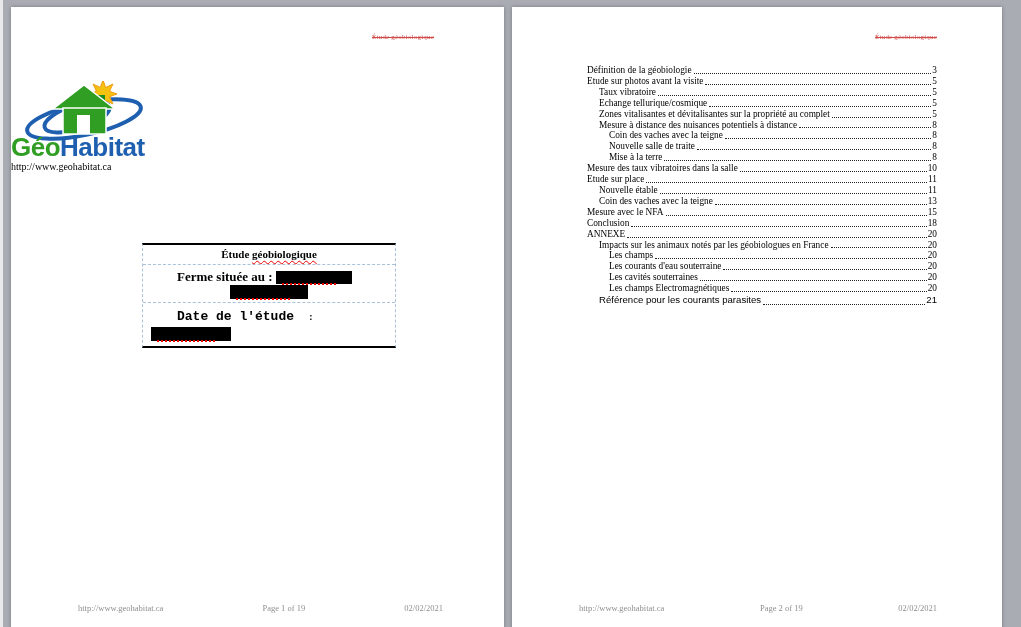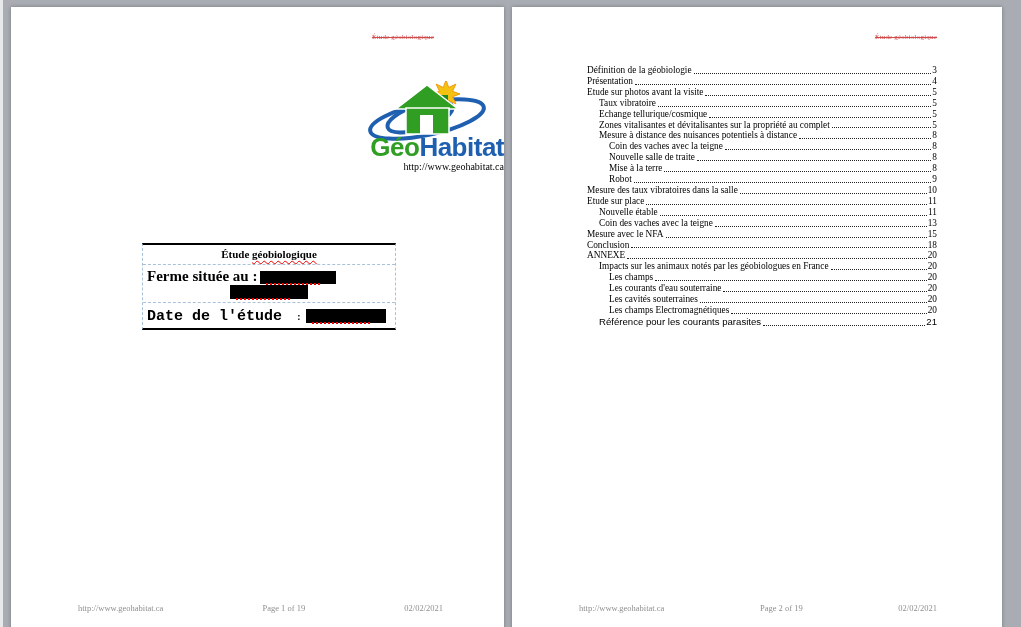--- a/index.html
+++ b/index.html
@@ -14,37 +14,37 @@
   .page-2 { left:512px; width:490px; }
 
   
   .doc-header { position:absolute; top:26px; font-size:7px; color:#d04a4a;
                 text-decoration:line-through; letter-spacing:.2px; }
   .page-1 .doc-header { right:70px; }
   .page-2 .doc-header { right:65px; }
 
   
   .logo-block { position:absolute; top:74px; left:0; width:100%;
-                display:flex; flex-direction:column; align-items:flex-end; }
+                display:flex; flex-direction:column; align-items:flex-start; }
   .logo-art { width:150px; height:70px; display:block; }
   .brand { font-family:"Liberation Sans", sans-serif; font-weight:bold;
            font-size:26px; line-height:24px; margin-top:-16px; letter-spacing:-.5px; }
   .brand .geo { color:#2f9e23; }
   .brand .habitat { color:#1e5fb0; }
   .logo-url { font-size:10px; color:#000; margin-top:2px; }
 
   
   .title-box { position:absolute; left:131px; top:236px; width:254px;
                border-top:2px solid #000; border-bottom:2px solid #000;
                border-left:1px dashed #a9c2d9; border-right:1px dashed #a9c2d9; }
   .tb-row { border-bottom:1px dashed #a9c2d9; padding:2px 4px; }
   .tb-row:last-child { border-bottom:none; }
   .tb-title { text-align:center; font-weight:bold; font-size:11px; padding:3px 4px 4px; }
   .squiggle { text-decoration:underline wavy #e00; text-decoration-thickness:1px; text-underline-offset:2px; }
-  .tb-label { font-weight:bold; font-size:15px; }
+  .tb-label { font-weight:bold; font-size:13px;margin-left:30px; }
   .redact { display:inline-block; background:#000; vertical-align:middle; position:relative; }
   .redact::after { content:""; position:absolute; left:8%; right:20%; bottom:-1px; height:2px;
                    background:repeating-linear-gradient(90deg,#e00 0 2px, transparent 2px 4px); }
   .redact.r1 { width:76px; height:13px; margin-left:3px; }
   .redact.r2 { width:78px; height:14px; margin-left:83px; margin-top:0; display:block; }
   .redact.r3 { width:80px; height:14px; margin-left:4px; }
   .tb-ferme { padding-bottom:3px; }
   .tb-date  { padding:4px 4px 3px;font-family:Liberation Mono, monospace; }
   .tb-date .colon { font-weight:bold; font-size:9.5px; margin-left:14px; }
 
@@ -123,25 +123,20 @@
   <div class="doc-header">Étude géobiologique</div>
 
   <div class="toc-wrap">
     <div>
         <div class="toc-row lvl0">
           <span class="toc-label">Définition de la géobiologie</span>
           <span class="toc-dots"></span>
           <span class="toc-page">3</span>
         </div>
         <div class="toc-row lvl0">
-          <span class="toc-label">Présentation</span>
-          <span class="toc-dots"></span>
-          <span class="toc-page">4</span>
-        </div>
-        <div class="toc-row lvl0">
           <span class="toc-label">Etude sur photos avant la visite</span>
           <span class="toc-dots"></span>
           <span class="toc-page">5</span>
         </div>
         <div class="toc-row lvl1">
           <span class="toc-label">Taux vibratoire</span>
           <span class="toc-dots"></span>
           <span class="toc-page">5</span>
         </div>
         <div class="toc-row lvl1">
@@ -166,25 +161,20 @@
         </div>
         <div class="toc-row lvl2">
           <span class="toc-label">Nouvelle salle de traite</span>
           <span class="toc-dots"></span>
           <span class="toc-page">8</span>
         </div>
         <div class="toc-row lvl2">
           <span class="toc-label">Mise à la terre</span>
           <span class="toc-dots"></span>
           <span class="toc-page">8</span>
-        </div>
-        <div class="toc-row lvl2">
-          <span class="toc-label">Robot</span>
-          <span class="toc-dots"></span>
-          <span class="toc-page">9</span>
         </div>
         <div class="toc-row lvl0">
           <span class="toc-label">Mesure des taux vibratoires dans la salle</span>
           <span class="toc-dots"></span>
           <span class="toc-page">10</span>
         </div>
         <div class="toc-row lvl0">
           <span class="toc-label">Etude sur place</span>
           <span class="toc-dots"></span>
           <span class="toc-page">11</span>

